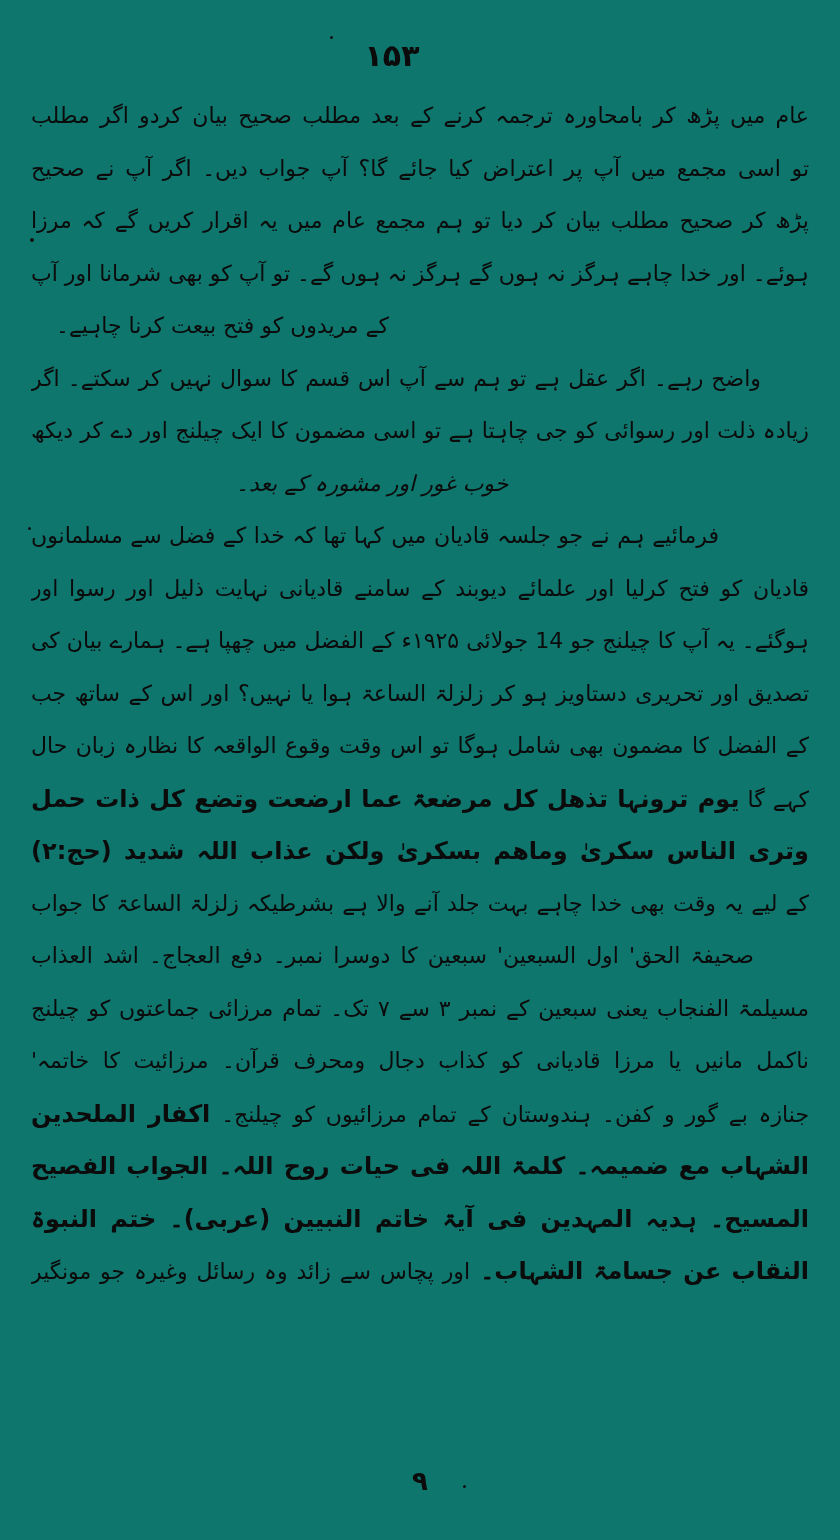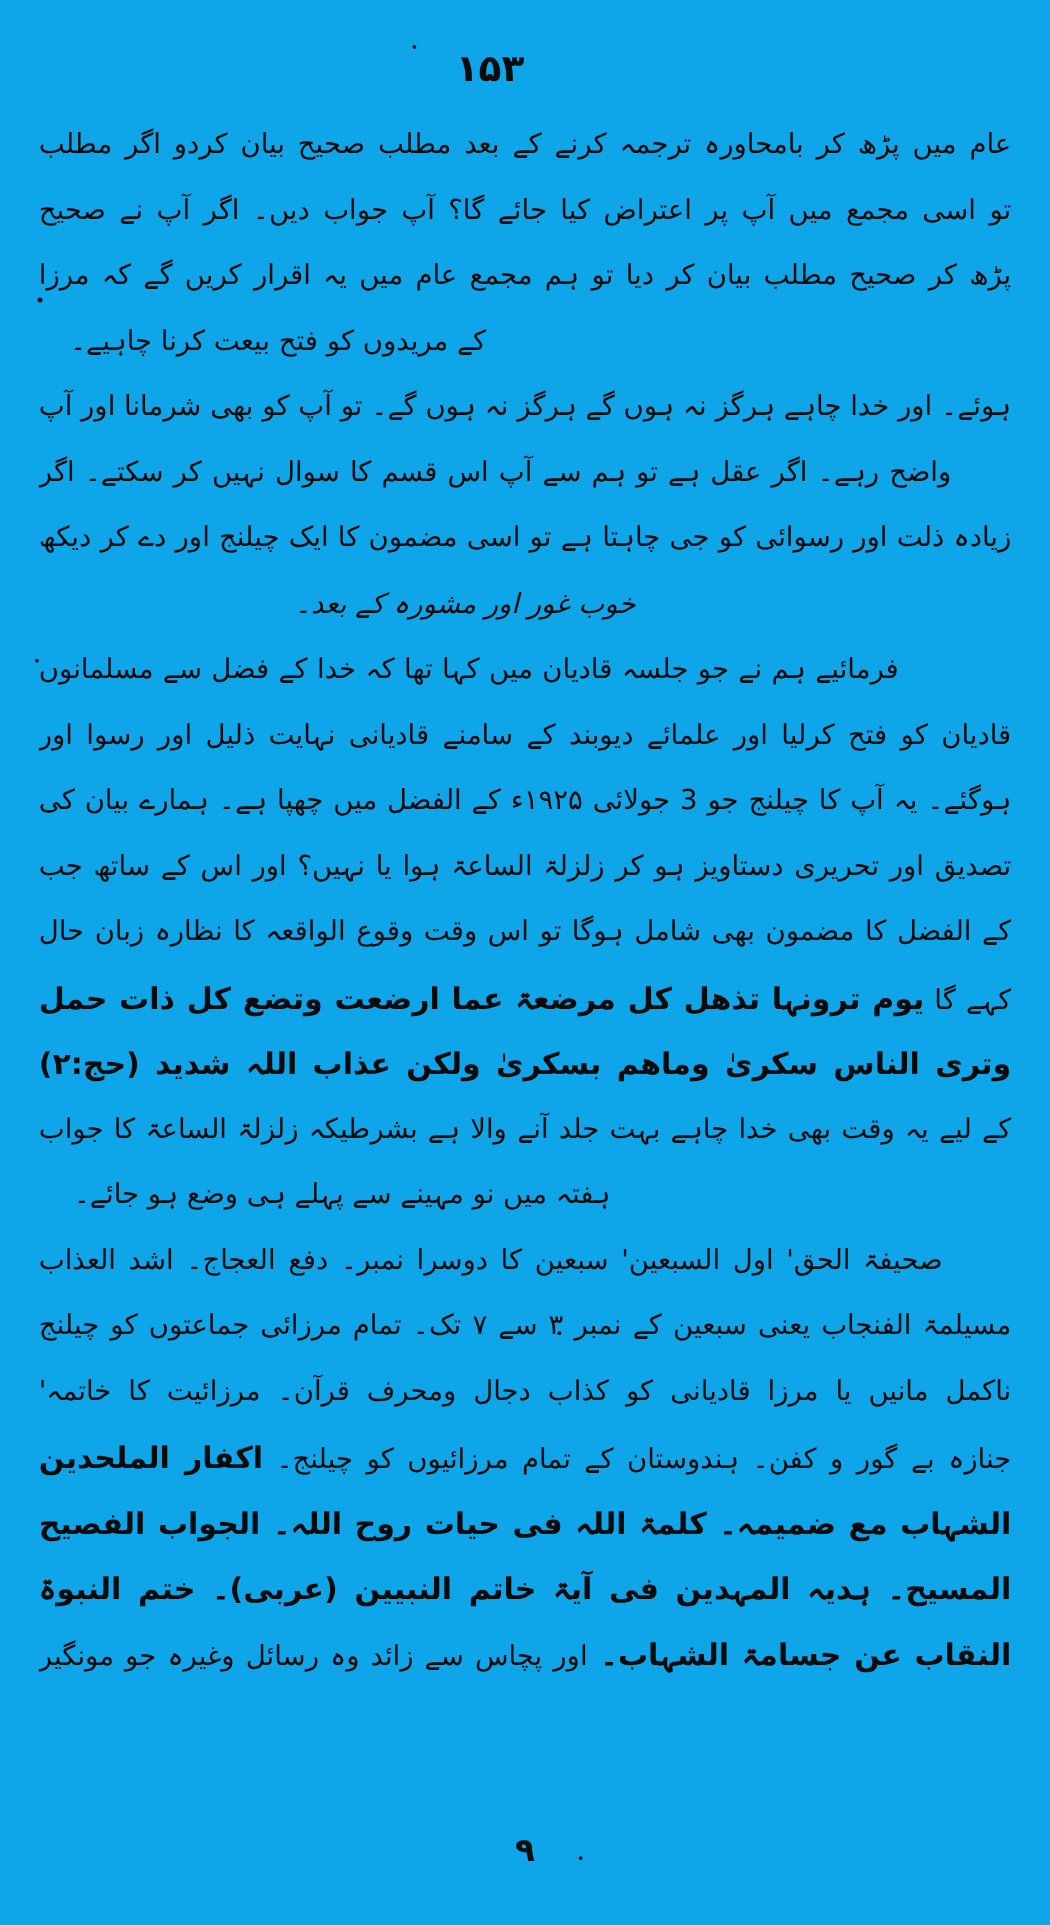--- a/index.html
+++ b/index.html
@@ -65,42 +65,41 @@
   }
   .scan-speck {
     position: absolute;
     background: #111111;
     border-radius: 50%;
   }
 </style>
 </head>
 <body>
 
-<div class="page" style="background: #0ea5e9; color: rgb(11, 11, 11);">
+<div class="page" style="background: #0f766e; color: rgb(11, 11, 11);">
 
   <div class="header-num">۱۵۳</div>
 
   <div class="text-block">
       <div class="line align-justify"><span class="seg">عام میں پڑھ کر بامحاورہ ترجمہ کرنے کے بعد مطلب صحیح بیان کردو اگر مطلب غلط بیان کیا</span></div>
       <div class="line align-justify"><span class="seg">تو اسی مجمع میں آپ پر اعتراض کیا جائے گا؟ آپ جواب دیں۔ اگر آپ نے صحیح عبارت</span></div>
       <div class="line align-justify"><span class="seg">پڑھ کر صحیح مطلب بیان کر دیا تو ہم مجمع عام میں یہ اقرار کریں گے کہ مرزا محمود قادیانی کو</span></div>
+      <div class="line align-justify"><span class="seg">ہوئے۔ اور خدا چاہے ہرگز نہ ہوں گے ہرگز نہ ہوں گے۔ تو آپ کو بھی شرمانا اور آپ</span></div>
       <div class="line align-left" style="padding-left: 25px;"><span class="seg">کے مریدوں کو فتح بیعت کرنا چاہیے۔</span></div>
-      <div class="line align-justify"><span class="seg">ہوئے۔ اور خدا چاہے ہرگز نہ ہوں گے ہرگز نہ ہوں گے۔ تو آپ کو بھی شرمانا اور آپ</span></div>
       <div class="line align-justify" style="padding-right: 48px;"><span class="seg">واضح رہے۔ اگر عقل ہے تو ہم سے آپ اس قسم کا سوال نہیں کر سکتے۔ اگر اور</span></div>
       <div class="line align-justify"><span class="seg">زیادہ ذلت اور رسوائی کو جی چاہتا ہے تو اسی مضمون کا ایک چیلنج اور دے کر دیکھ لو۔ مگر</span></div>
       <div class="line align-left" style="padding-left: 205px; font-style: italic;"><span class="seg">خوب غور اور مشورہ کے بعد۔</span></div>
       <div class="line align-justify" style="padding-right: 90px;"><span class="seg">فرمائیے ہم نے جو جلسہ قادیان میں کہا تھا کہ خدا کے فضل سے مسلمانوں نے</span></div>
       <div class="line align-justify"><span class="seg">قادیان کو فتح کرلیا اور علمائے دیوبند کے سامنے قادیانی نہایت ذلیل اور رسوا اور بدحواس</span></div>
-      <div class="line align-justify"><span class="seg">ہوگئے۔ یہ آپ کا چیلنج جو 3 جولائی ۱۹۲۵ء کے الفضل میں چھپا ہے۔ ہمارے بیان کی</span></div>
+      <div class="line align-justify"><span class="seg">ہوگئے۔ یہ آپ کا چیلنج جو 14 جولائی ۱۹۲۵ء کے الفضل میں چھپا ہے۔ ہمارے بیان کی</span></div>
       <div class="line align-justify"><span class="seg">تصدیق اور تحریری دستاویز ہو کر زلزلۃ الساعۃ ہوا یا نہیں؟ اور اس کے ساتھ جب ۱۱ جون</span></div>
       <div class="line align-justify"><span class="seg">کے الفضل کا مضمون بھی شامل ہوگا تو اس وقت وقوع الواقعہ کا نظارہ زبان حال سے یوں</span></div>
       <div class="line align-justify"><span class="seg">کہے گا </span><span class="seg seg-bold">یوم ترونہا تذھل کل مرضعۃ عما ارضعت وتضع کل ذات حمل حملہا</span></div>
       <div class="line align-justify"><span class="seg seg-bold">وتری الناس سکریٰ وماھم بسکریٰ ولکن عذاب اللہ شدید (حج:۲) </span></div>
       <div class="line align-justify"><span class="seg">کے لیے یہ وقت بھی خدا چاہے بہت جلد آنے والا ہے بشرطیکہ زلزلۃ الساعۃ کا جواب ثمن</span></div>
-      <div class="line align-left" style="padding-left: 28px;"><span class="seg">ہفتہ میں نو مہینے سے پہلے ہی وضع ہو جائے۔</span></div>
       <div class="line align-justify" style="padding-right: 55px;"><span class="seg">صحیفۃ الحق' اول السبعین' سبعین کا دوسرا نمبر۔ دفع العجاج۔ اشد العذاب علی</span></div>
       <div class="line align-justify"><span class="seg">مسیلمۃ الفنجاب یعنی سبعین کے نمبر ۳ سے ۷ تک۔ تمام مرزائی جماعتوں کو چیلنج کہ قرآن کو</span></div>
       <div class="line align-justify"><span class="seg">ناکمل مانیں یا مرزا قادیانی کو کذاب دجال ومحرف قرآن۔ مرزائیت کا خاتمہ' مرزائیت کا</span></div>
       <div class="line align-justify"><span class="seg">جنازہ بے گور و کفن۔ ہندوستان کے تمام مرزائیوں کو چیلنج۔ </span><span class="seg seg-bold">اکفار الملحدین (عربی)</span></div>
       <div class="line align-justify"><span class="seg seg-bold">الشہاب مع ضمیمہ۔ کلمۃ اللہ فی حیات روح اللہ۔ الجواب الفصیح لمنکر حیات</span></div>
       <div class="line align-justify"><span class="seg seg-bold">المسیح۔ ہدیہ المہدین فی آیۃ خاتم النبیین (عربی)۔ ختم النبوۃ فی القرآن۔ صدع</span></div>
       <div class="line align-justify"><span class="seg seg-bold">النقاب عن جسامۃ الشہاب۔ </span><span class="seg">اور پچاس سے زائد وہ رسائل وغیرہ جو مونگیر خانقاہ</span></div>
     </div>
 
   <div class="footer-num">۹</div>

